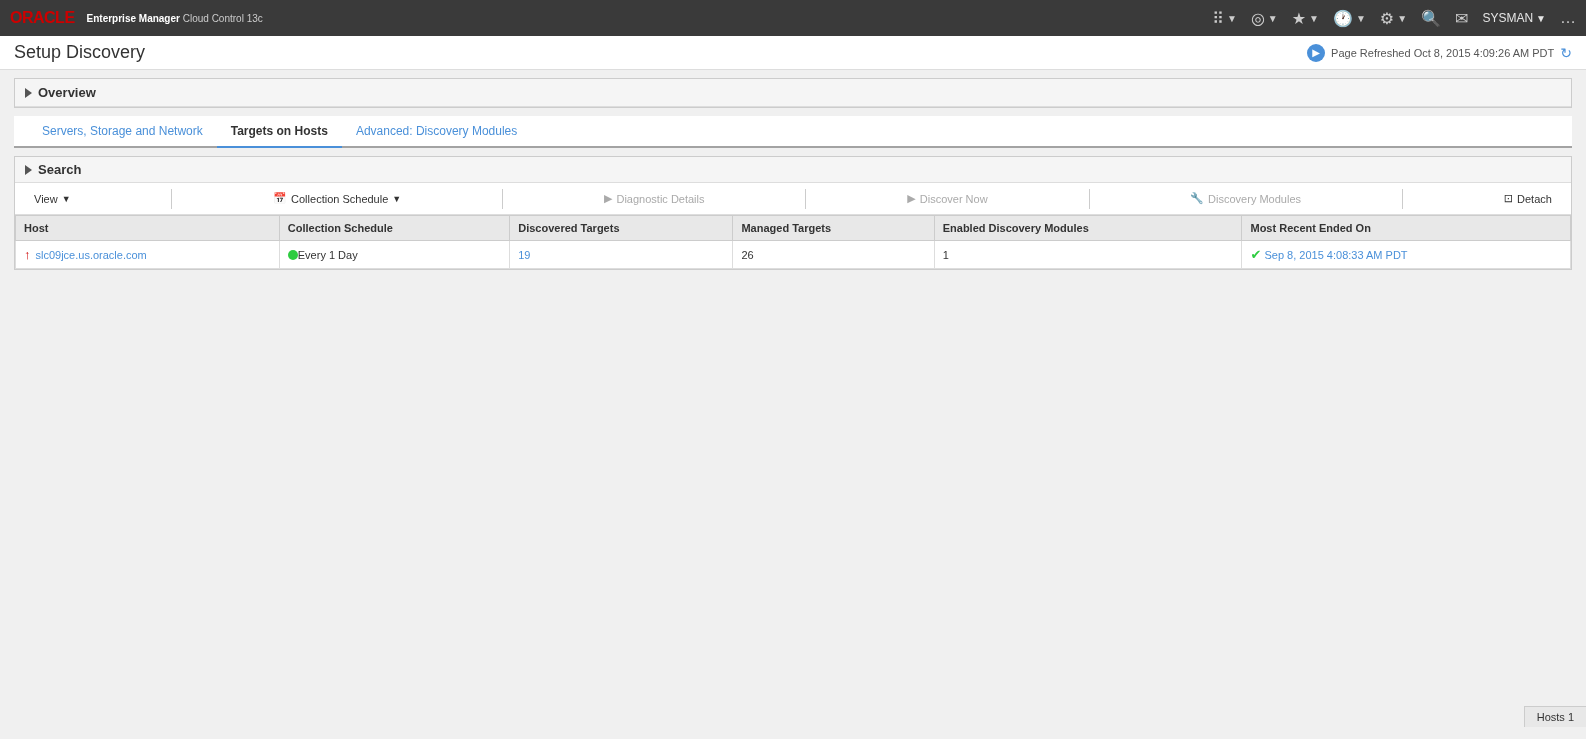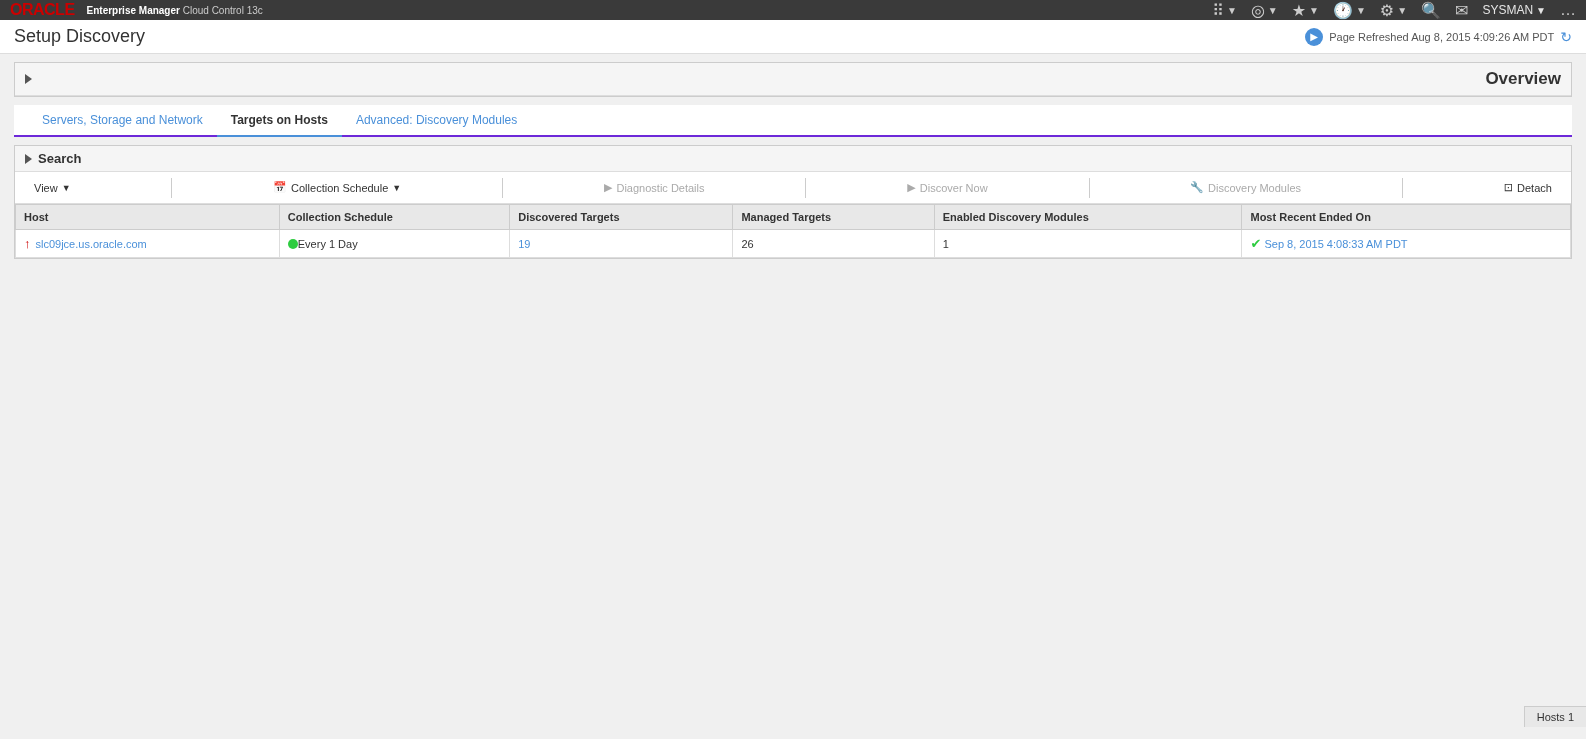--- a/index.html
+++ b/index.html
@@ -1,21 +1,21 @@
 <!DOCTYPE html>
 <html><head>
   <meta charset="utf-8">
   <style>
     * { box-sizing: border-box; margin: 0; padding: 0; }
     body { font-family: Arial, Helvetica, sans-serif; font-size: 12px; background: #f0f0f0; color: #333; }
 
     
     .top-nav {
       background: #3a3a3a;
-      height: 20px;
+      height: 36px;
       display: flex;
       align-items: center;
       padding: 0 10px;
       justify-content: space-between;
     }
     .top-nav-left {
       display: flex;
       align-items: center;
       gap: 6px;
     }
@@ -111,34 +111,33 @@
     }
     .section-header {
       display: flex;
       align-items: center;
       padding: 6px 10px;
       cursor: pointer;
       background: #f5f5f5;
       border-bottom: 1px solid #ddd;
       gap: 6px;
       font-weight: bold;
-      font-size: 17px;
-      justify-content: space-between;
+      font-size: 13px;
     }
     .triangle-right {
       width: 0; height: 0;
       border-top: 5px solid transparent;
       border-bottom: 5px solid transparent;
       border-left: 7px solid #555;
     }
 
     
     .tabs-bar {
       background: #fff;
-      border-bottom: 2px solid #6d28d9;
+      border-bottom: 2px solid #a3a3a3;
       display: flex;
       padding: 0 14px;
       margin-bottom: 0;
     }
     .tab {
       padding: 8px 14px;
       cursor: pointer;
       font-size: 12px;
       color: #4a90d9;
       border-bottom: 2px solid transparent;
@@ -297,21 +296,21 @@
       <span class="nav-dropdown">▼</span>
     </div>
     <span class="nav-ellipsis">…</span>
   </div>
 </div>
 
 <div class="page-header">
   <h1 class="page-title">Setup Discovery</h1>
   <div class="page-refresh">
     <div class="refresh-circle">▶</div>
-    <span>Page Refreshed Aug 8, 2015 4:09:26 AM PDT</span>
+    <span>Page Refreshed Oct 8, 2015 4:09:26 AM PDT</span>
     <span class="refresh-btn">↻</span>
   </div>
 </div>
 
 <div class="content-area">
 
   <div class="collapsible-section">
     <div class="section-header">
       <div class="triangle-right"></div>
       <span>Overview</span>

